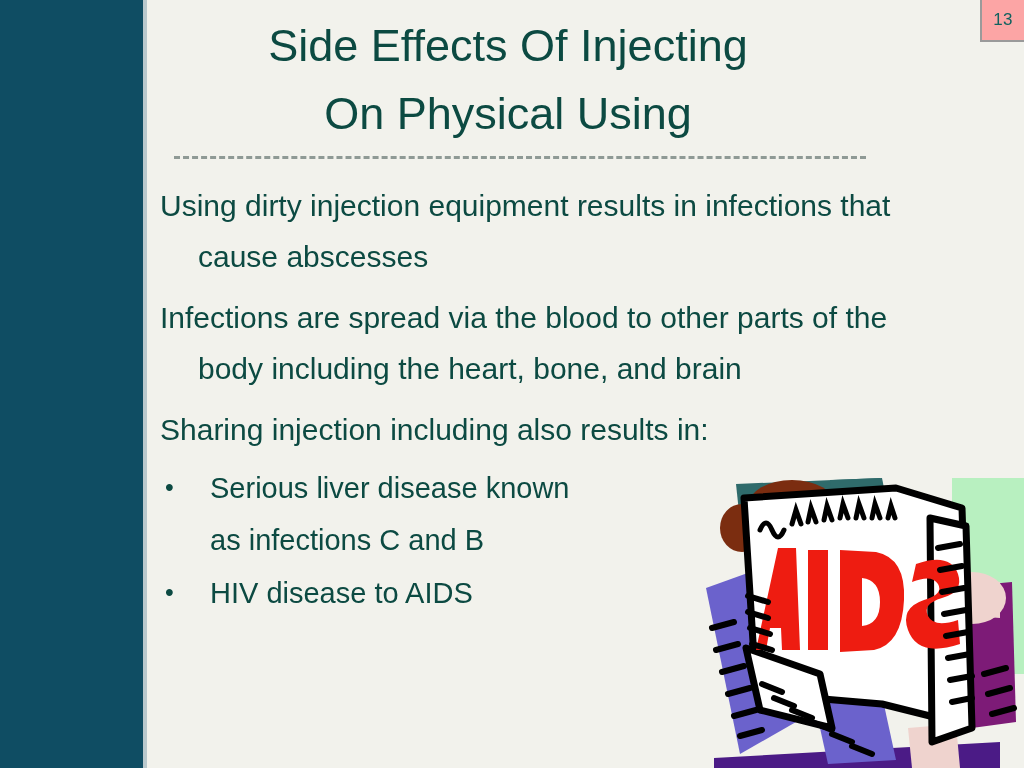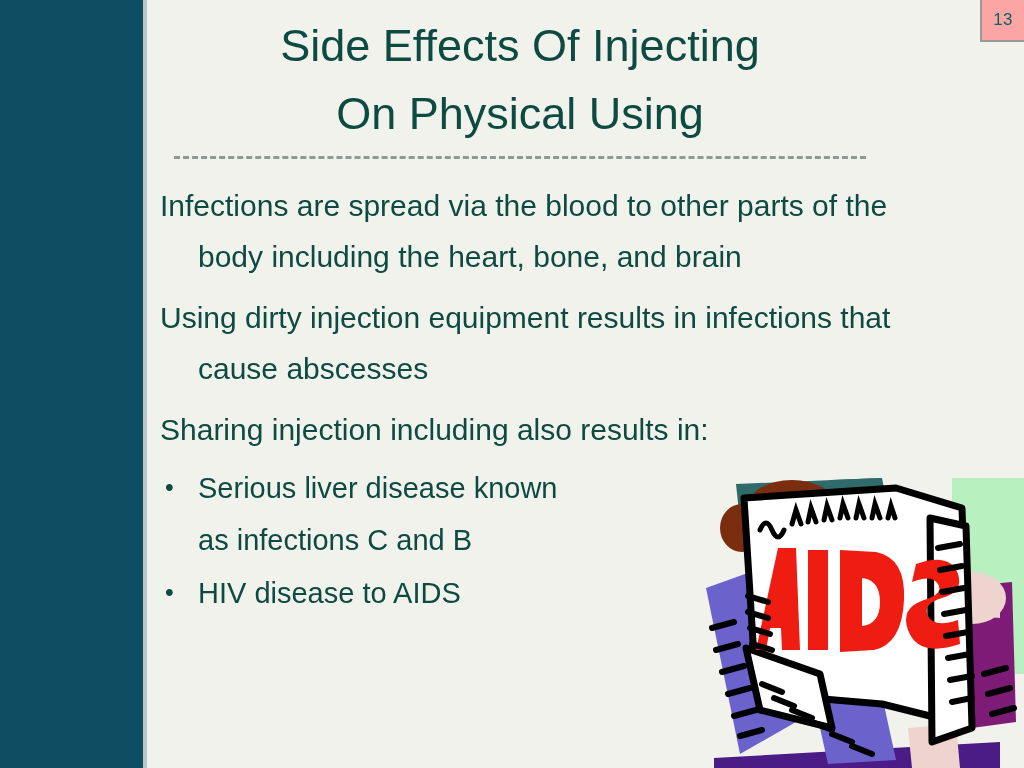--- a/index.html
+++ b/index.html
@@ -108,21 +108,21 @@
   #slide-number {
     color: #10625f;
     font-size: 17px;
     font-weight: normal;
     letter-spacing: 0.3px;
   }
 
   
   #title {
     position: absolute;
-    left: 160px;
+    left: 148px;
     top: 12px;
     width: 720px;
     text-align: center;
     color: #0c4a42;
     font-size: 45px;
     line-height: 1.50;
     font-weight: normal;
     letter-spacing: 0px;
   }
   .title-line { display: block; }
@@ -165,21 +165,21 @@
   }
   .bullet-dot {
     width: 38px;
     flex: 0 0 38px;
     text-align: left;
     padding-left: 5px;
     box-sizing: border-box;
     font-size: 25px;
     line-height: 1.95;
   }
-  .bullet-text { flex: 1 1 auto; }
+  .bullet-text { flex: 1 1 auto; margin-left: 12px; }
   .bullet-text span { display: block; }
 
   
   #illustration {
     position: absolute;
     left: 700px;
     top: 478px;
     width: 324px;
     height: 290px;
     overflow: hidden;
@@ -215,22 +215,22 @@
 
   <div id="title">
     <span class="title-line">Side Effects Of Injecting</span>
     <span class="title-line">On Physical Using</span>
   </div>
 
   <div id="divider"></div>
 
   <div id="body">
 
+    <p class="para">Using dirty injection equipment results in infections that cause abscesses</p>
     <p class="para">Infections are spread via the blood to other parts of the body including the heart, bone, and brain</p>
-    <p class="para">Using dirty injection equipment results in infections that cause abscesses</p>
     <p class="para tight">Sharing injection including also results in:</p>
 
     <div class="bullet-row">
       <span class="bullet-dot">•</span>
       <span class="bullet-text">
         <span>Serious liver disease known</span>
         <span>as infections C and B</span>
       </span>
     </div>
 

